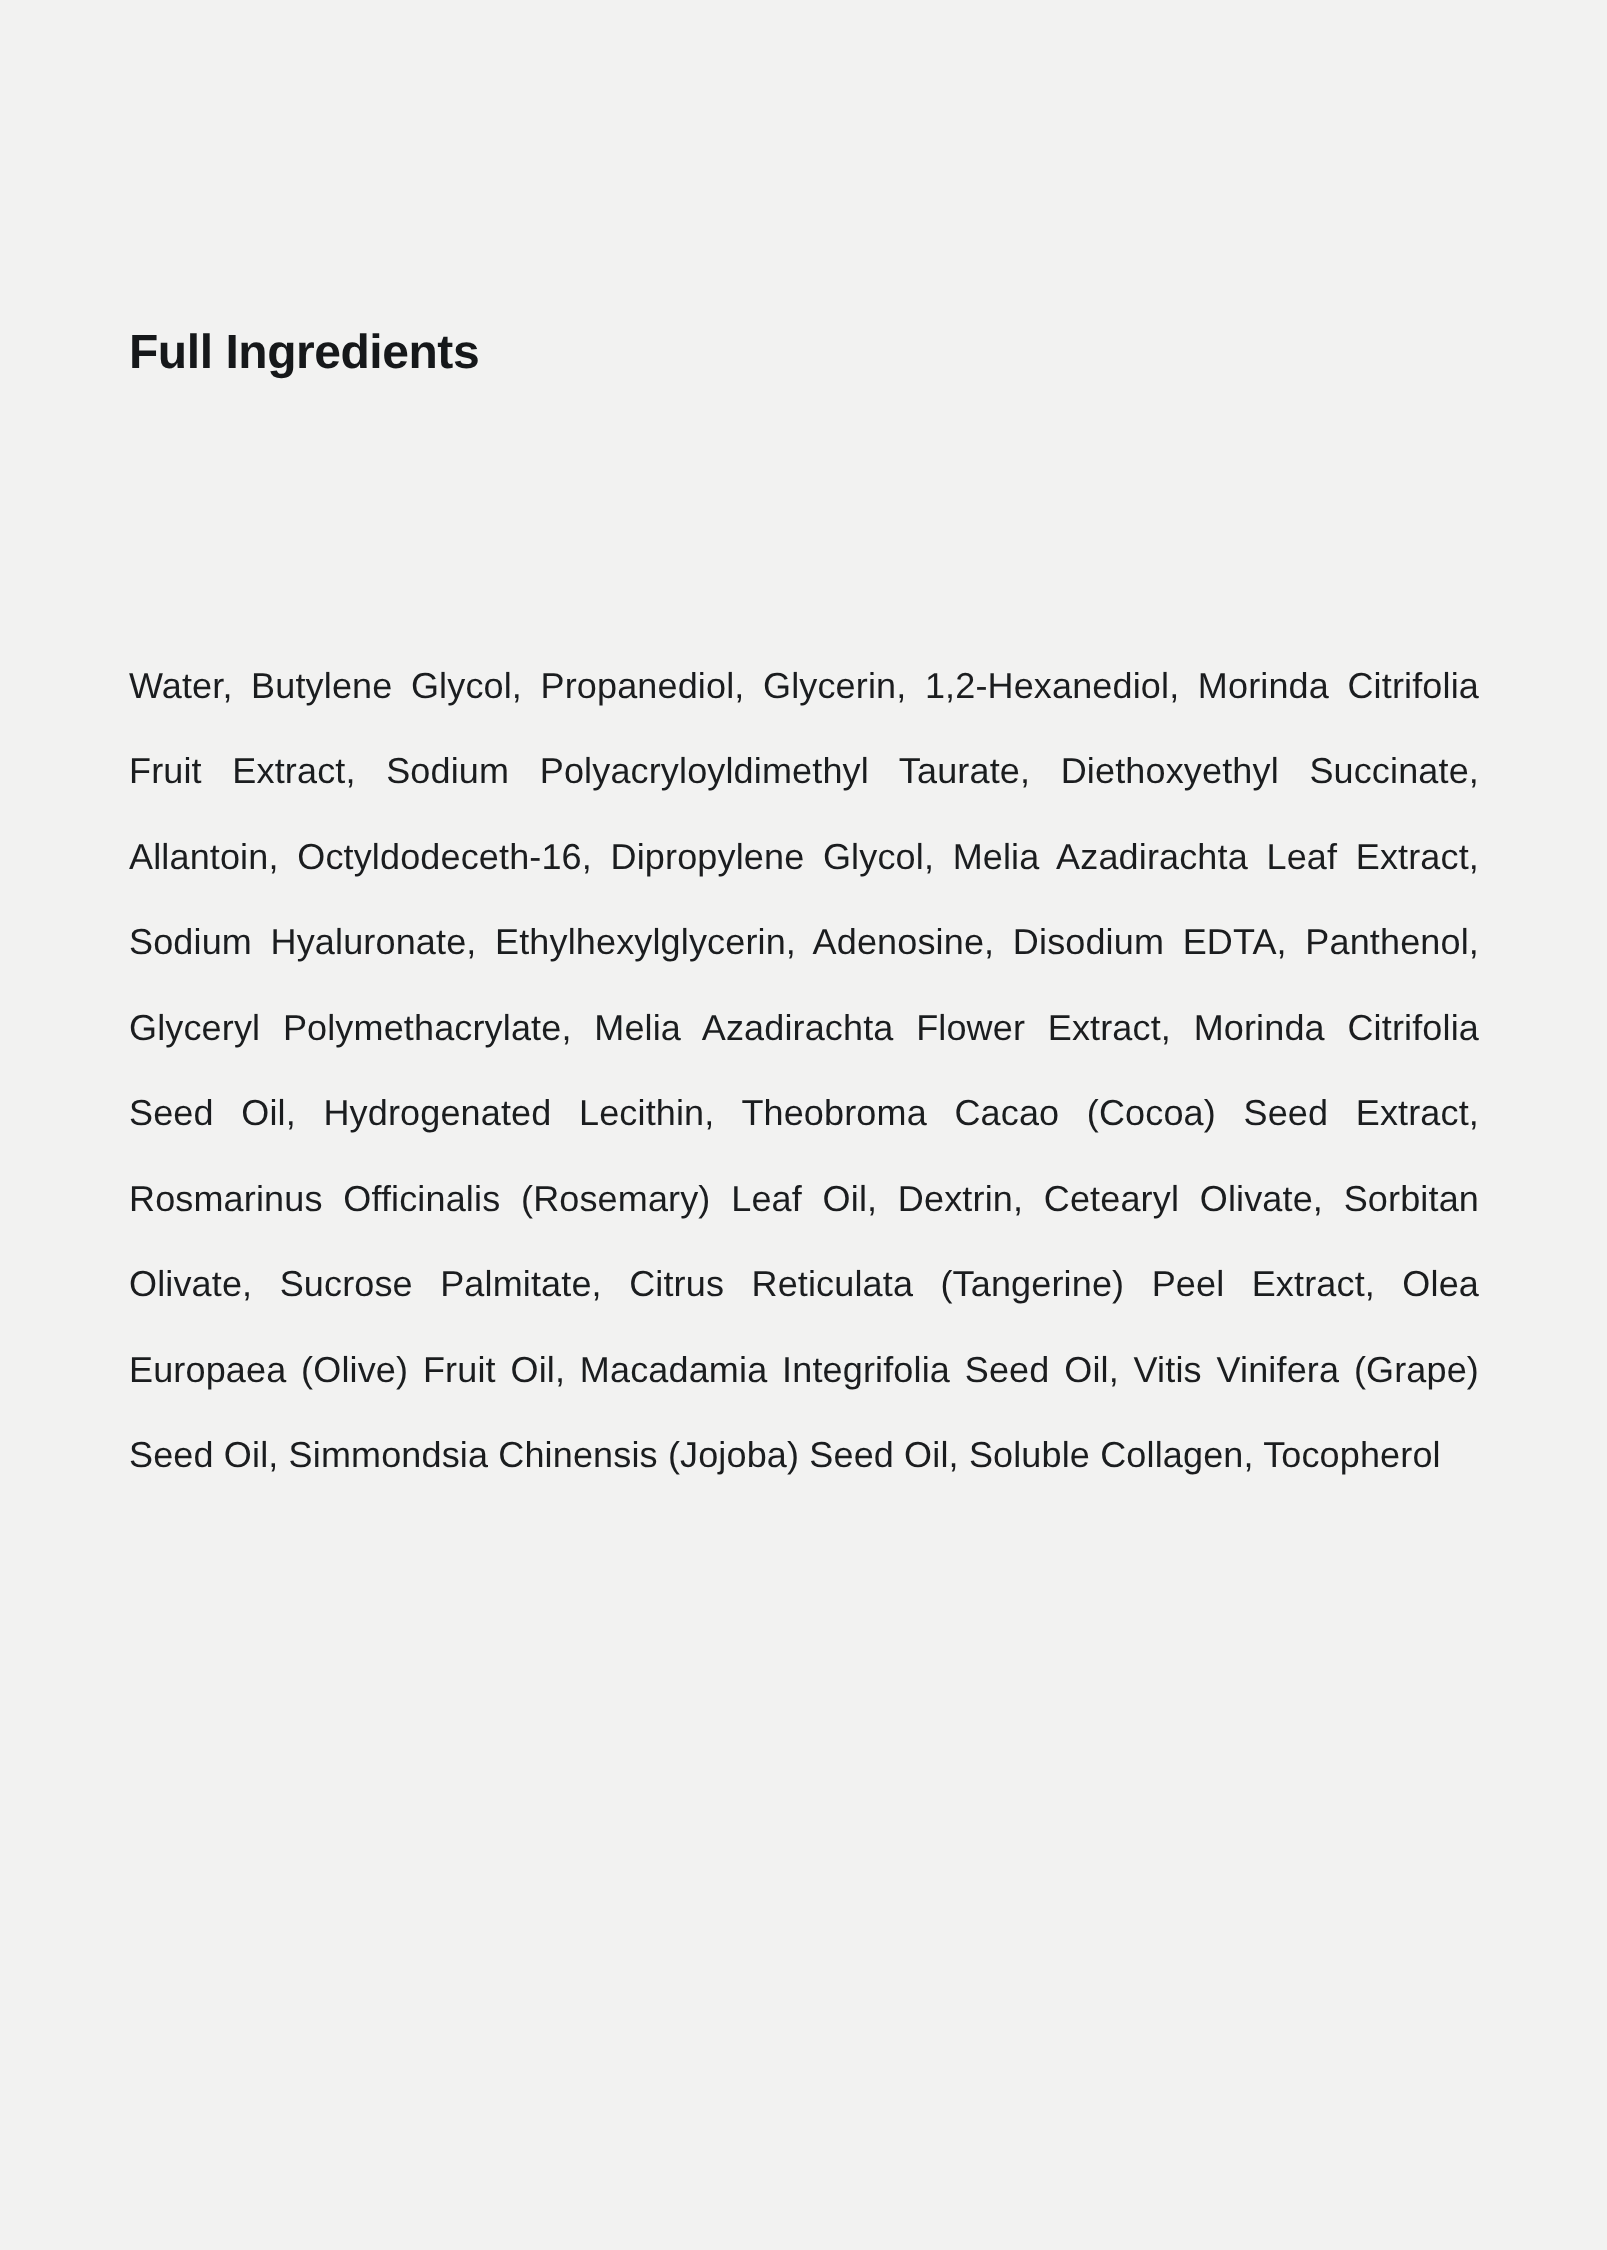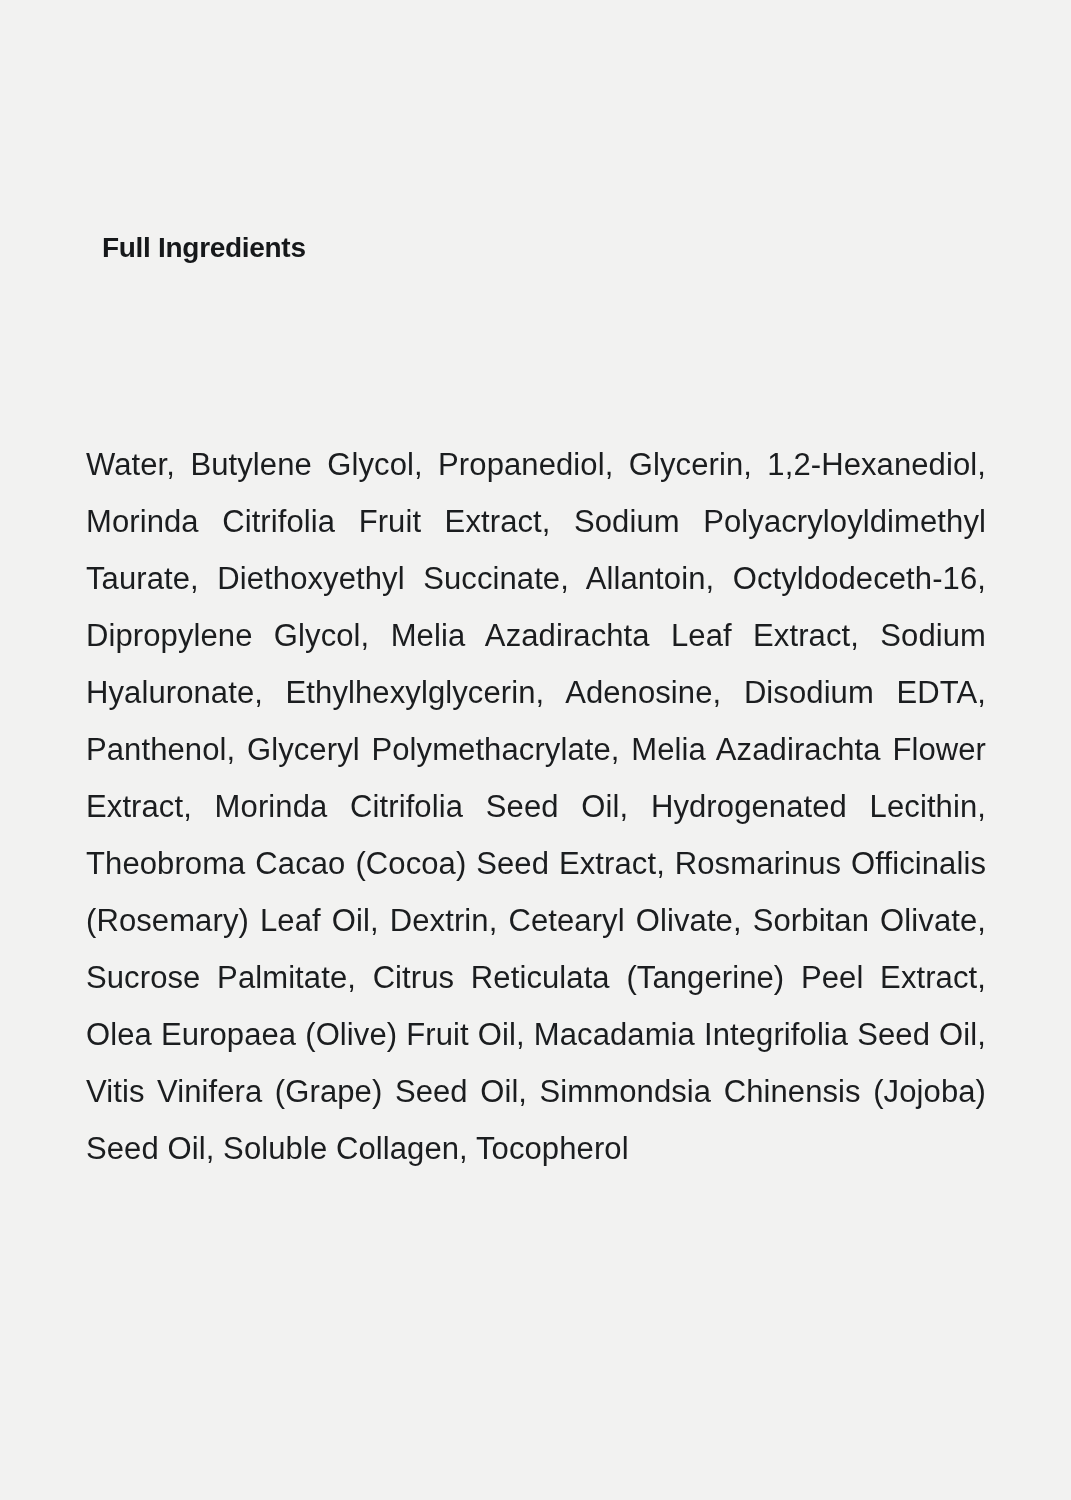--- a/index.html
+++ b/index.html
@@ -18,33 +18,33 @@
     position: relative;
     width: 1071px;
     height: 1500px;
     box-sizing: border-box;
     padding: 0 86px;
   }
   .heading {
     position: absolute;
     left: 86px;
     top: 215px;
-    font-size: 28px;
+    font-size: 32px;
     font-weight: 700;
     letter-spacing: -0.3px;
     line-height: 1.2;
     color: #16181a;
-    margin: 16px;
+    margin: 0;
   }
   .body-text {
     position: absolute;
     left: 86px;
     top: 405px;
     width: 900px;
-    font-size: 31px;
+    font-size: 24px;
     line-height: 57px;
     font-weight: 400;
     text-align: justify;
     text-justify: inter-word;
     color: #1b1d1f;
     letter-spacing: 0.1px;
     -webkit-hyphens: auto;
     hyphens: auto;
   }
 </style>

